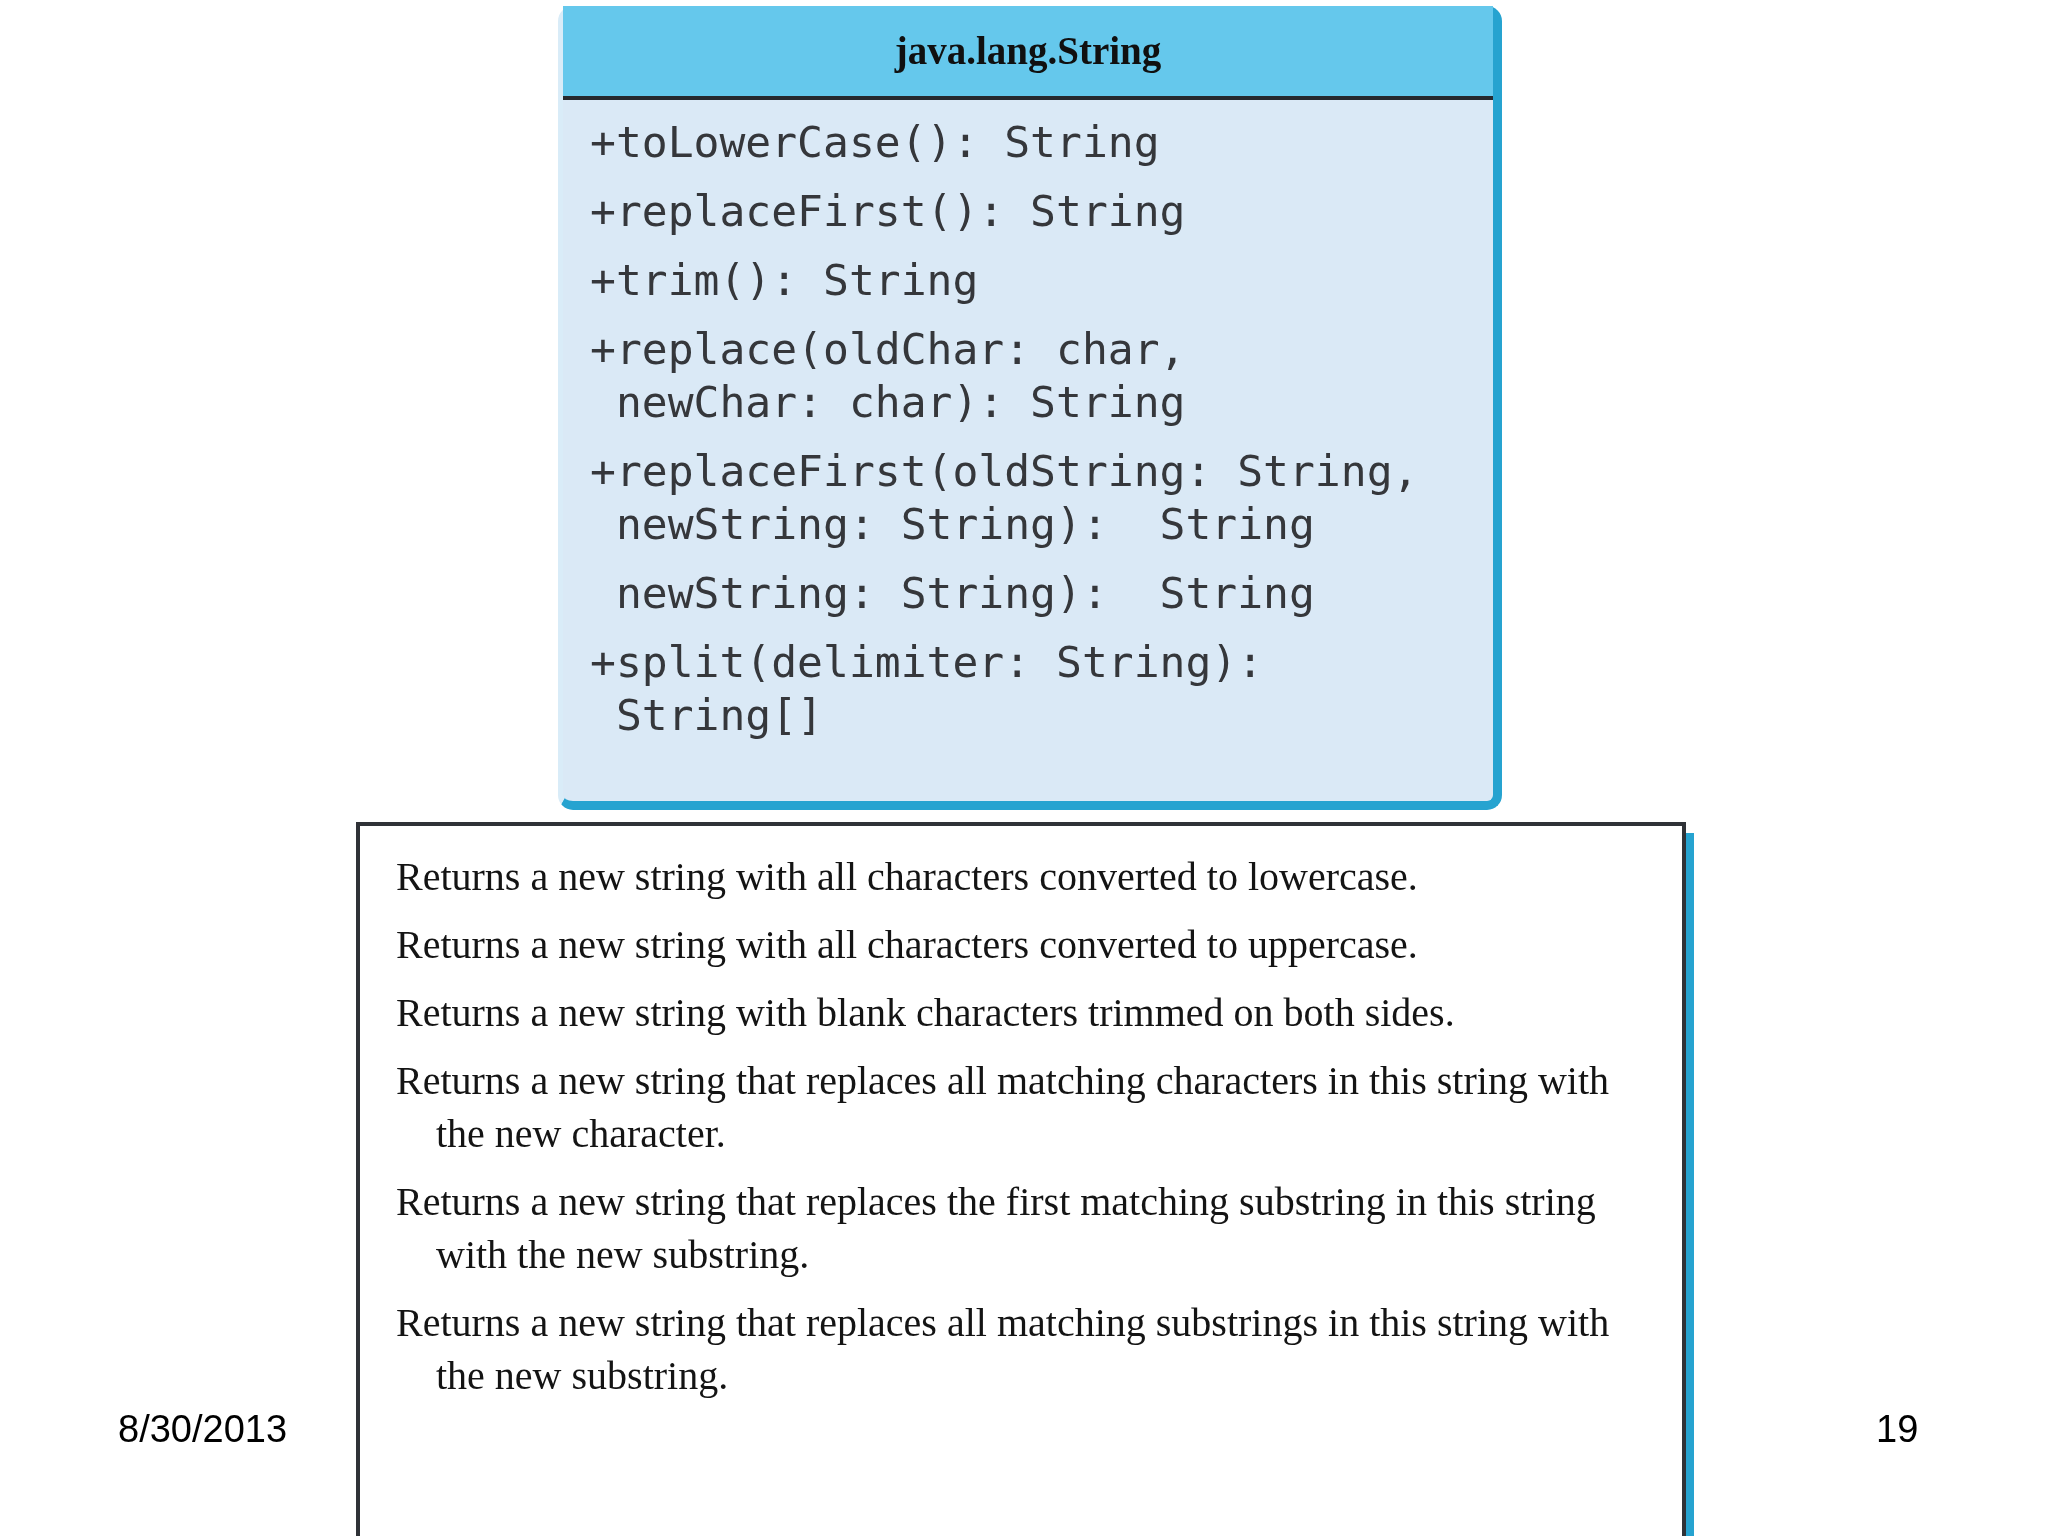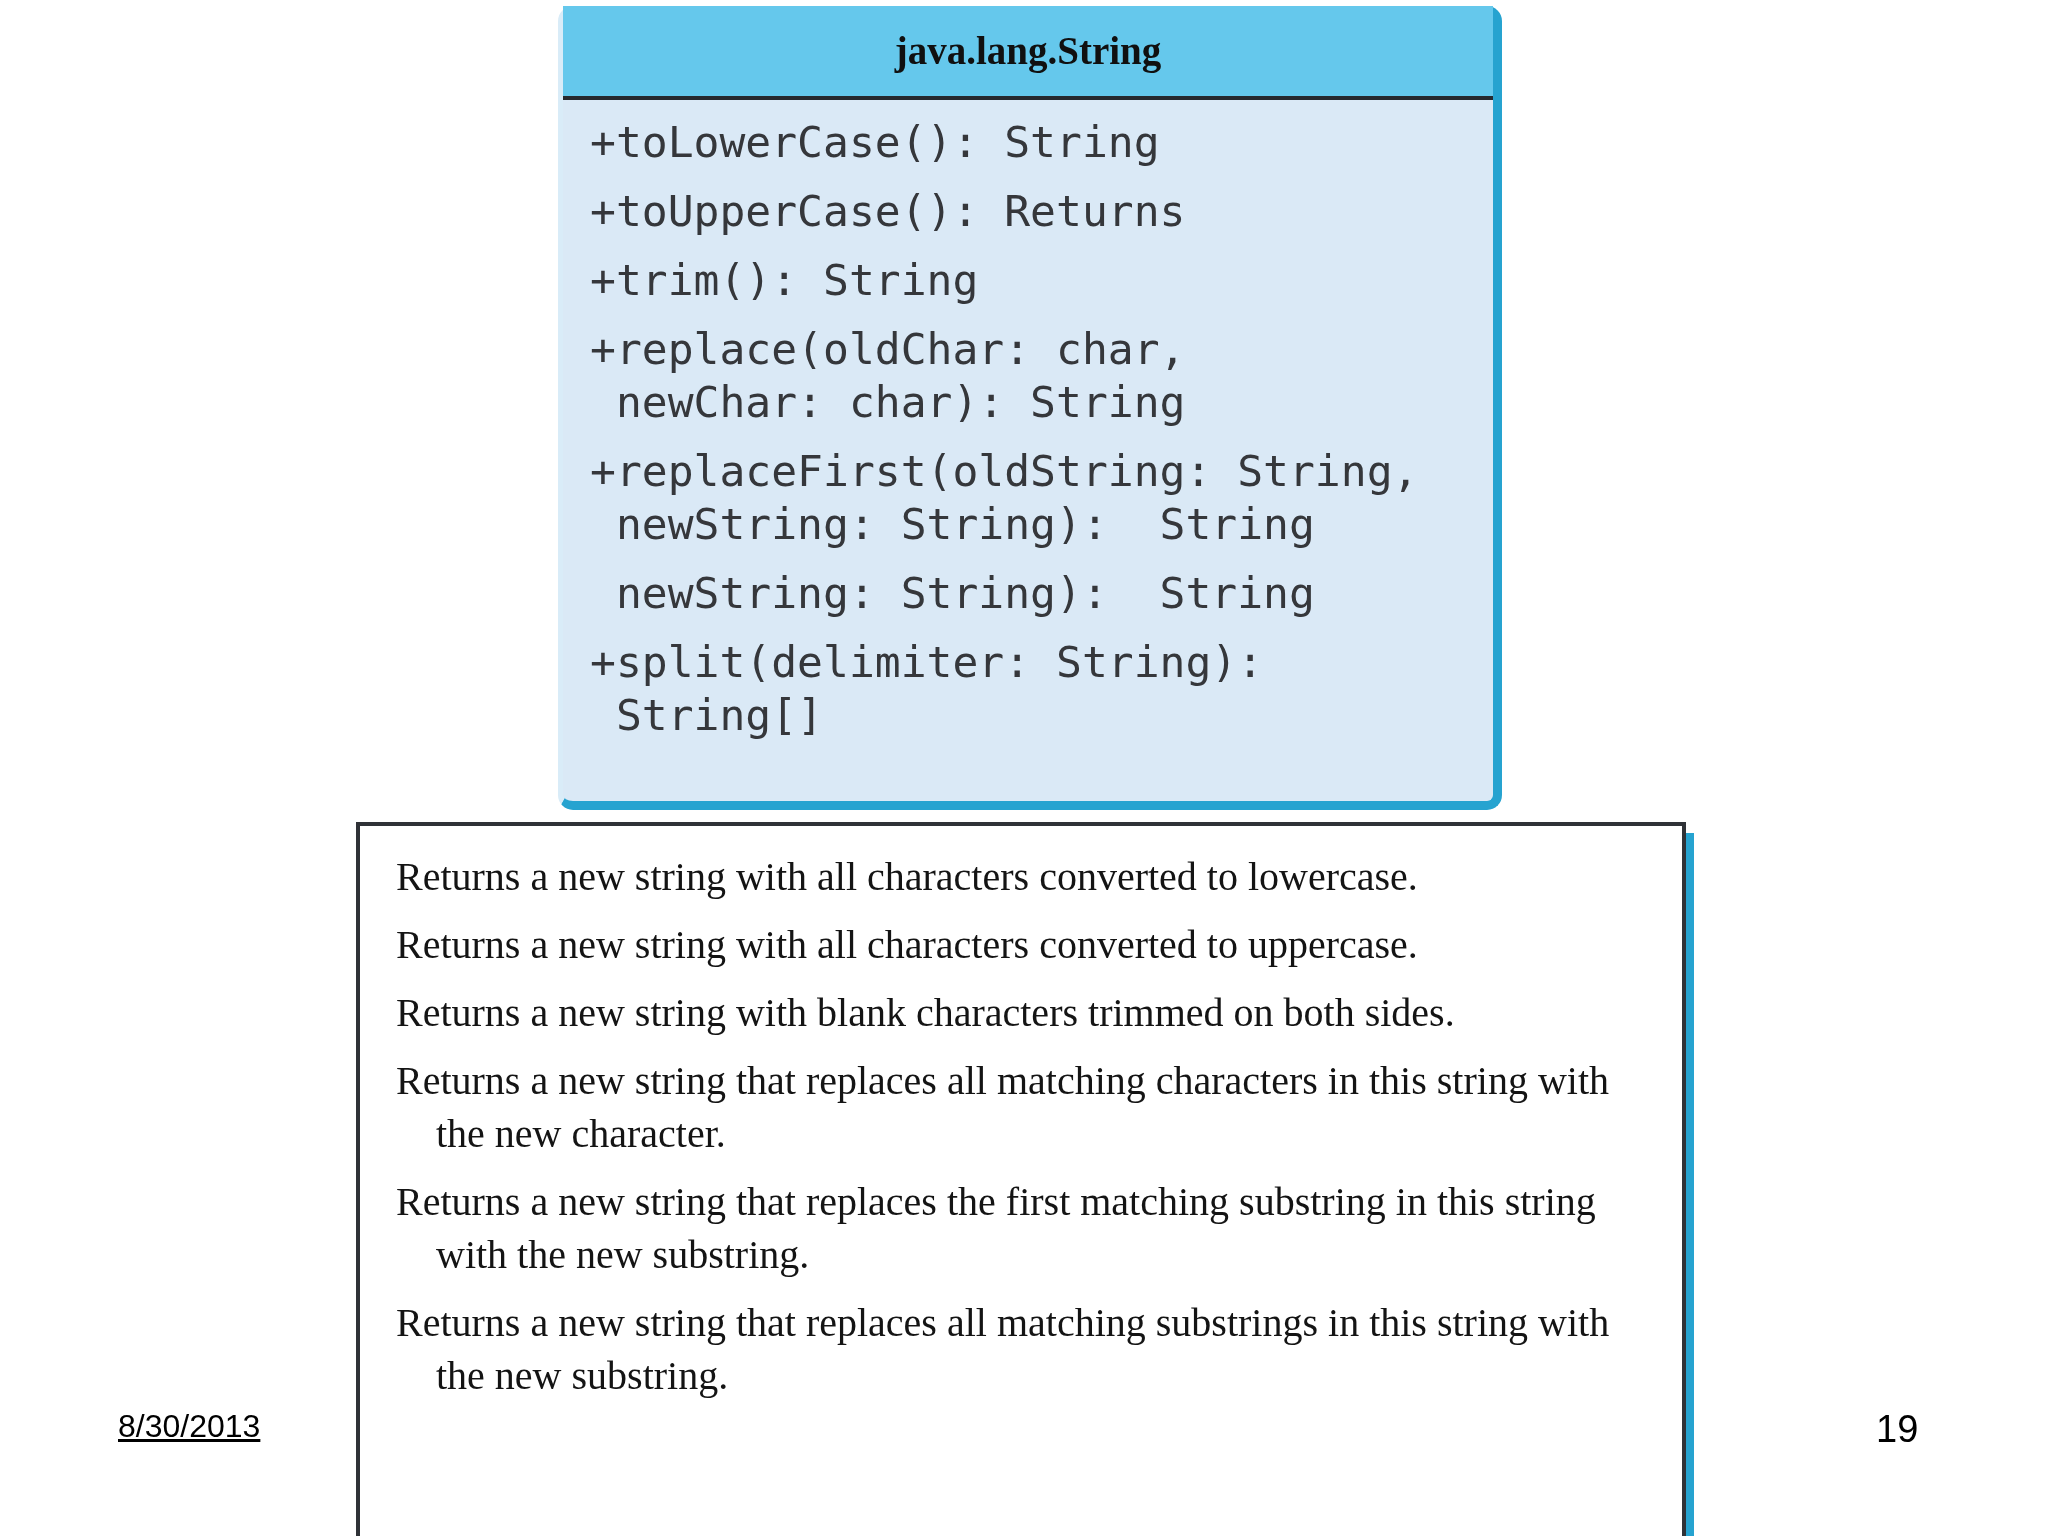--- a/index.html
+++ b/index.html
@@ -74,44 +74,43 @@
     line-height:53px;
     color:var(--serif-text);
     padding-left:40px;
     text-indent:-40px;
   }
 
   
   .slide-date{
     position:absolute;
     left:118px;top:1408px;
-    font-size:32px;
+    font-size:38px;
     color:#000;
-    text-decoration:underline;
   }
   .page-number{
     position:absolute;
     left:1876px;top:1408px;
     font-size:38px;
     color:#000;
   }
 </style>
 </head>
 <body>
 
 <div class="slide">
 
   <div class="uml-box">
     <div class="uml-header">java.lang.String</div>
     <div class="uml-body">
       <div class="method">
         <div class="mline">+toLowerCase(): String</div>
       </div>
       <div class="method">
-        <div class="mline">+toUpperCase(): Returns</div>
+        <div class="mline">+replaceFirst(): String</div>
       </div>
       <div class="method">
         <div class="mline">+trim(): String</div>
       </div>
       <div class="method">
         <div class="mline">+replace(oldChar: char,</div>
         <div class="mline"> newChar: char): String</div>
       </div>
       <div class="method">
         <div class="mline">+replaceFirst(oldString: String,</div>

